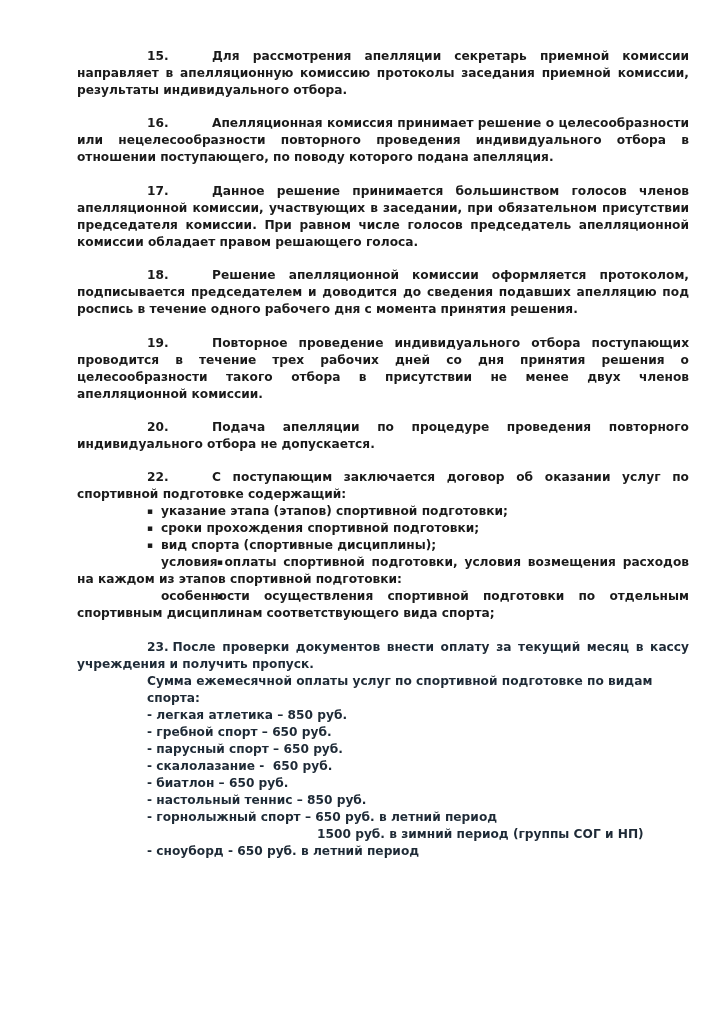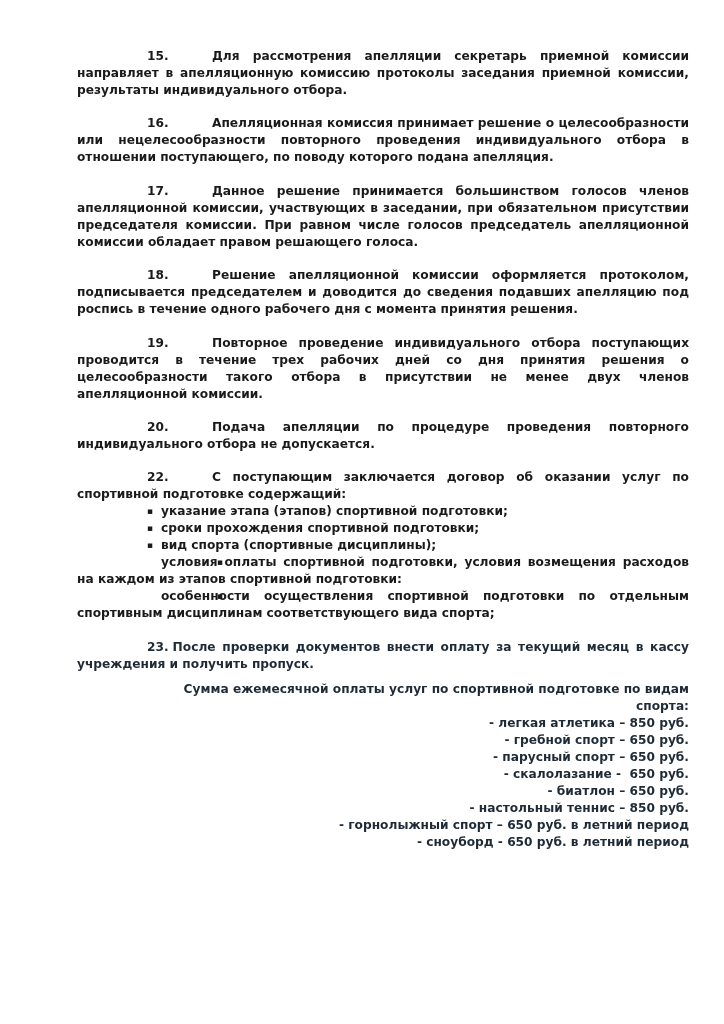--- a/index.html
+++ b/index.html
@@ -11,21 +11,21 @@
   }
   .para { text-align: justify; margin: 0 0 16.4px 0; }
   .num { display: inline-block; margin-left: 70px; width: 65px; }
   .num.short { width: auto; margin-right: 4px; }
   .bullet-list { margin: 0 0 16.4px 0; padding: 0; list-style: none; }
   .bullet { text-align: justify; }
   .bullet.indent { padding-left: 70px; }
   .bullet .mark { display: inline-block; width: 14px; font-size: 9px; vertical-align: 1px; }
   .bullet.hang { text-indent: 70px; }
   .item23 { color: #1e2a36; }
-  .prices { margin-left: 88px; text-align: right; }
+  .prices { margin-left: 70px; }
   .price-line { white-space: pre; }
   .cont1 { padding-left: 170px; }
   .cont2 { padding-left: 80px; }
 </style>
 </head>
 <body>
 
 <div class="page">
 
   <p class="para"><span class="num">15.</span><span>Для рассмотрения апелляции секретарь приемной комиссии направляет в апелляционную комиссию протоколы заседания приемной комиссии, результаты индивидуального отбора.</span></p>
@@ -38,27 +38,28 @@
 
   <ul class="bullet-list">
     <li class="bullet indent"><span class="mark">▪</span><span>указание этапа (этапов) спортивной подготовки;</span></li>
     <li class="bullet indent"><span class="mark">▪</span><span>сроки прохождения спортивной подготовки;</span></li>
     <li class="bullet indent"><span class="mark">▪</span><span>вид спорта (спортивные дисциплины);</span></li>
     <li class="bullet hang"><span class="mark">▪</span><span>условия оплаты спортивной подготовки, условия возмещения расходов на каждом из этапов спортивной подготовки:</span></li>
     <li class="bullet hang"><span class="mark">▪</span><span>особенности осуществления спортивной подготовки по отдельным спортивным дисциплинам соответствующего вида спорта;</span></li>
   </ul>
 
   <div class="item23">
-    <p class="para" style="margin-bottom:8px"><span class="num short">23.</span><span>После проверки документов внести оплату за текущий месяц в кассу учреждения и получить пропуск.</span></p>
+    <p class="para" style="margin-bottom:0"><span class="num short">23.</span><span>После проверки документов внести оплату за текущий месяц в кассу учреждения и получить пропуск.</span></p>
     <div class="prices">
       <div>Сумма ежемесячной оплаты услуг по спортивной подготовке по видам спорта:</div>
       <div class="price-line">- легкая атлетика – 850 руб.</div>
       <div class="price-line">- гребной спорт – 650 руб.</div>
       <div class="price-line">- парусный спорт – 650 руб.</div>
       <div class="price-line">- скалолазание -  650 руб.</div>
       <div class="price-line">- биатлон – 650 руб.</div>
       <div class="price-line">- настольный теннис – 850 руб.</div>
       <div class="price-line">- горнолыжный спорт – 650 руб. в летний период</div>
+      <div class="price-line cont1">1500 руб. в зимний период (группы СОГ и НП)</div>
       <div class="price-line">- сноуборд - 650 руб. в летний период</div>
     </div>
   </div>
 
 </div>
 
 </body></html>

